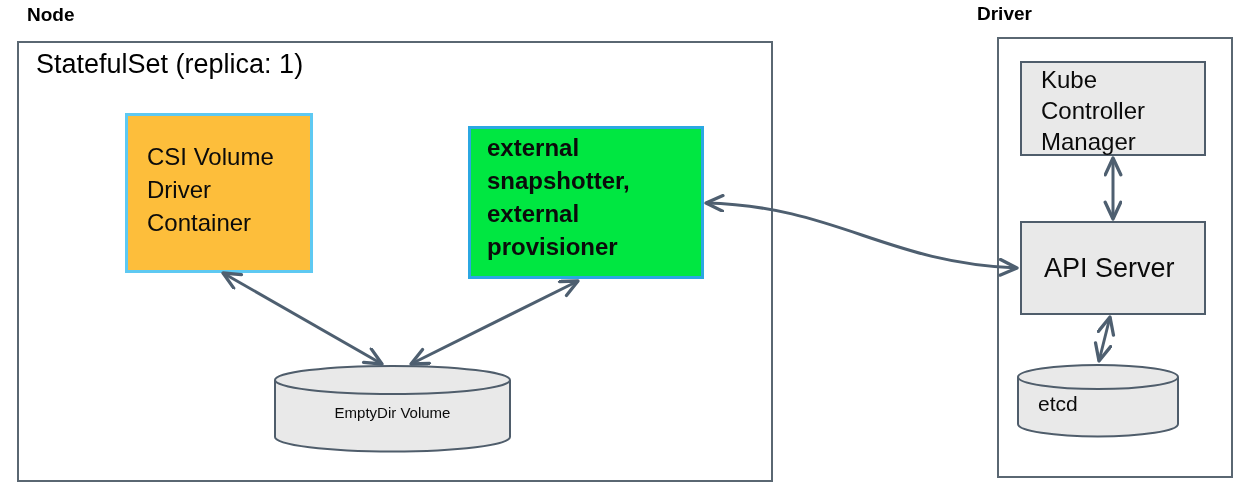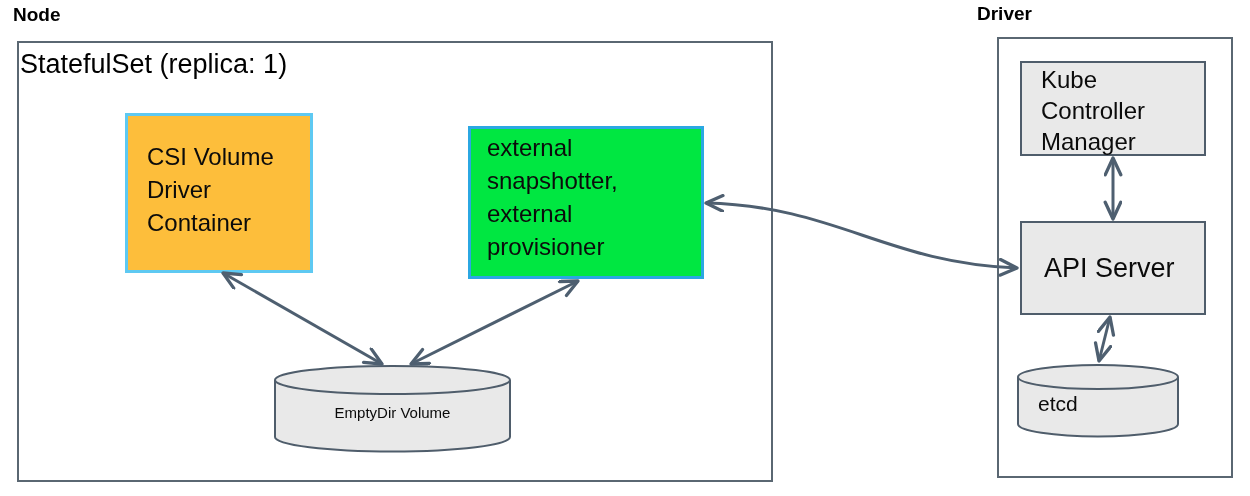--- a/index.html
+++ b/index.html
@@ -40,29 +40,29 @@
   .etcd-label{font-size:21px;color:#0b0b0b;}
   #overlay{position:absolute;left:0;top:0;pointer-events:none;}
   .arrow{stroke:#4E5F70;stroke-width:3;fill:none;}
   .cyl{stroke:#4F5D6B;stroke-width:2;}
 </style>
 </head>
 <body>
 
 <div id="canvas">
 
-  <div class="abs container-label" style="left:13px;top:4px;">Node</div>
+  <div class="abs container-label" style="left:27px;top:4px;">Node</div>
   <div class="abs outer-box" style="left:17px;top:41px;width:756px;height:441px;"></div>
-  <div class="abs ss-label" style="left:20px;top:49px;">StatefulSet (replica: 1)</div>
+  <div class="abs ss-label" style="left:36px;top:49px;">StatefulSet (replica: 1)</div>
 
   <div class="abs pod-box csi-box" style="background: rgb(253, 190, 59);">CSI Volume
 Driver
 Container</div>
 
-  <div class="abs pod-box ext-box" style="background: rgb(0, 231, 65);">external
+  <div class="abs pod-box ext-box" style="background: rgb(0, 231, 65); font-weight: bold;">external
 snapshotter,
 external
 provisioner</div>
 
   <div class="abs container-label" style="left:977px;top:3px;">Driver</div>
   <div class="abs outer-box" style="left:997px;top:37px;width:236px;height:441px;"></div>
 
   <div class="abs comp-box kcm-box" style="background: rgb(233, 233, 233);">Kube
 Controller
 Manager</div>

